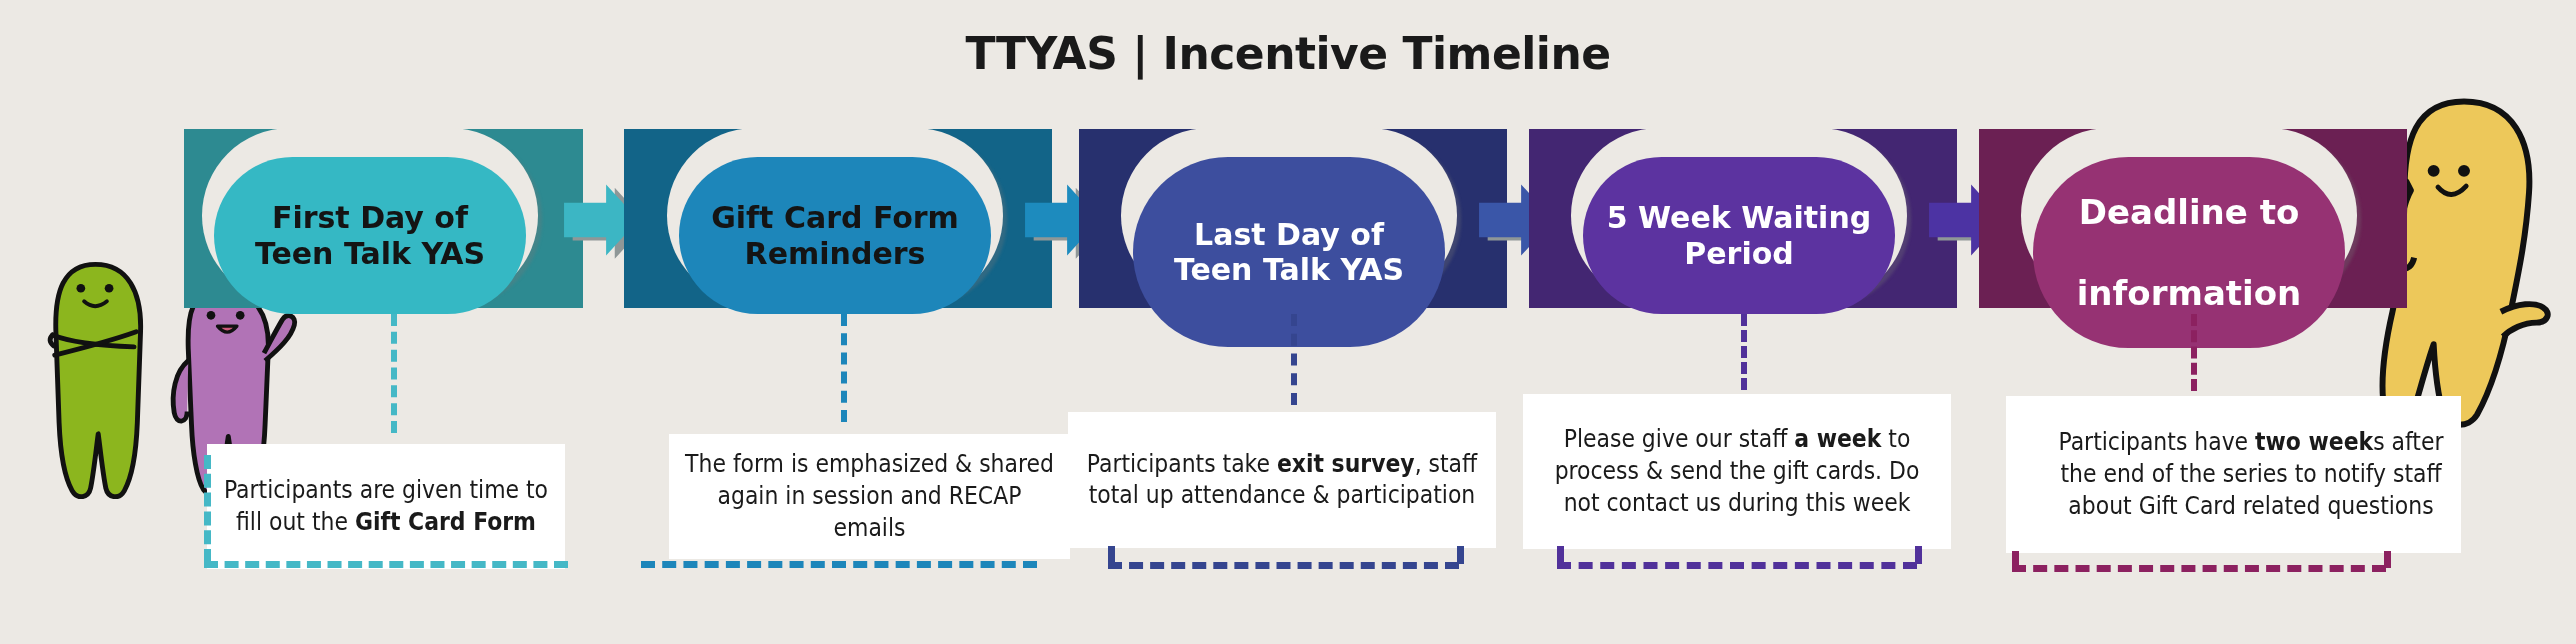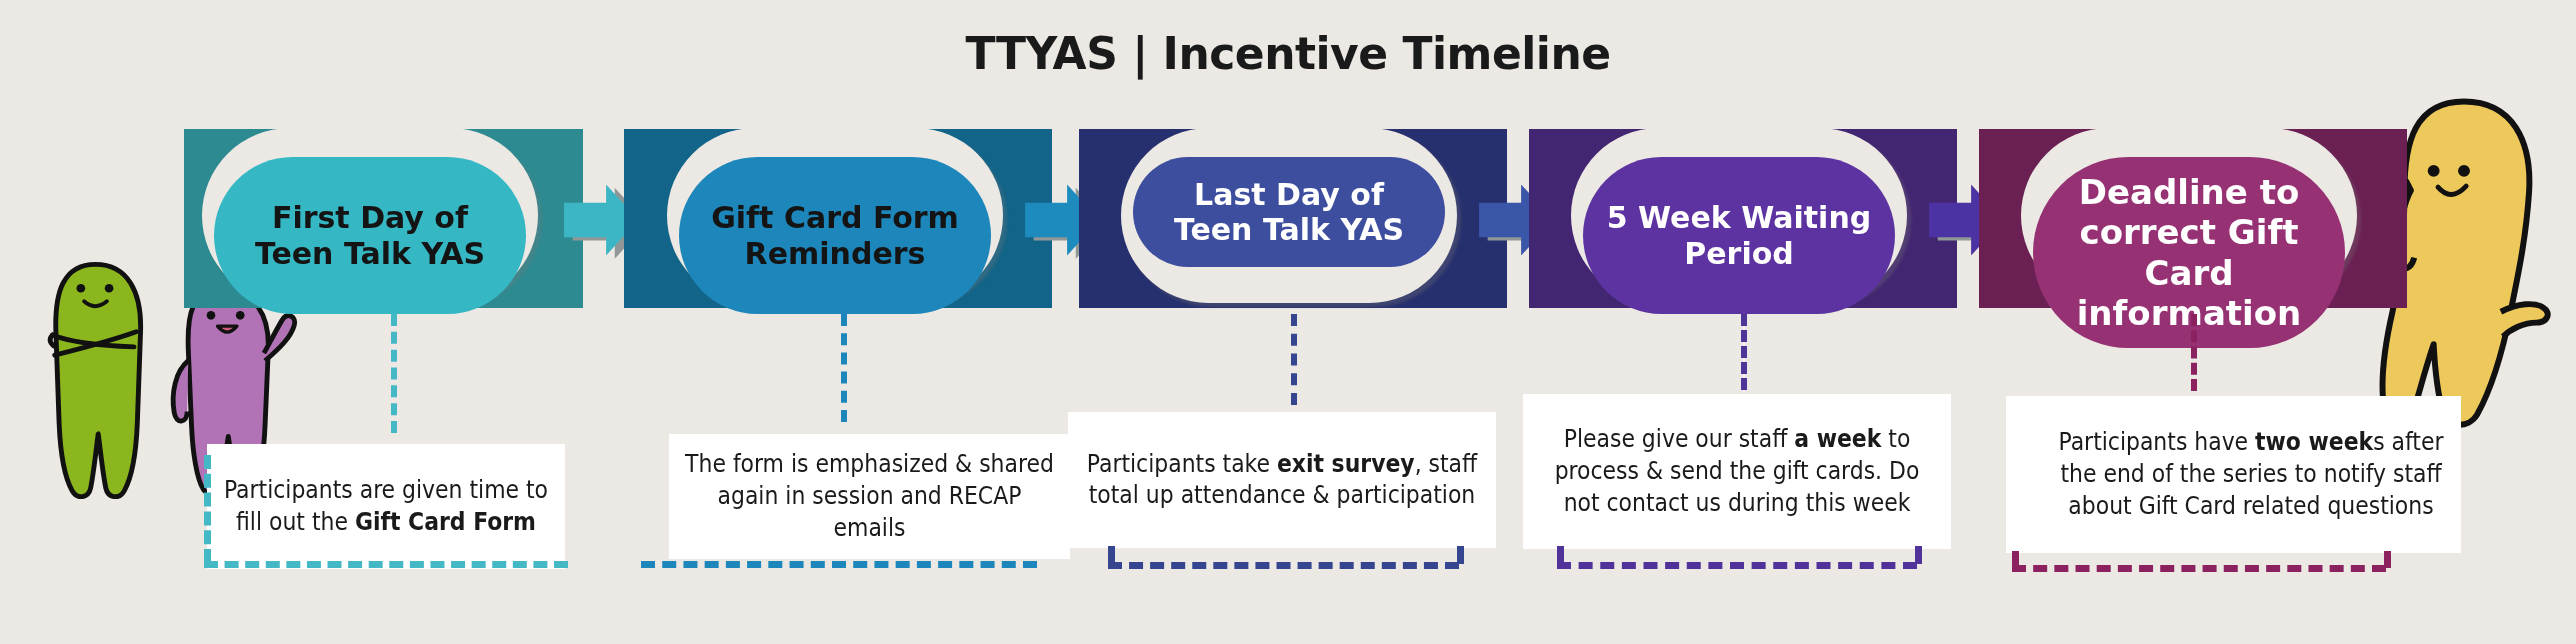--- a/index.html
+++ b/index.html
@@ -206,21 +206,21 @@
   <div class="arrow-wrap" style="left:1025px;">
     <svg viewBox="0 0 150 152">
       <path d="M8 44 L 86 44 L 86 10 L 146 76 L 86 142 L 86 108 L 8 108 Z" fill="#8F9797" transform="translate(8,6)"></path>
       <path d="M0 44 L 78 44 L 78 10 L 138 76 L 78 142 L 78 108 L 0 108 Z" fill="#1D8BBE"></path>
     </svg>
   </div>
 
   <div class="stage-band" style="left:1079px; width:428px; background:#27306E;"></div>
   <div class="pill-shadow" style="left:1125px; top:132px; width:336px; height:175px;"></div>
   <div class="pill-ring" style="left:1121px; top:128px; width:336px; height:175px;"></div>
-  <div class="pill" style="left:1133px; top:137px; width:312px; height:110px; background:#3D4E9E; color:#FFFFFF;">
+  <div class="pill" style="left:1133px; top:137px; width:312px; height:190px; background:#3D4E9E; color:#FFFFFF;">
     <span>
       <span>Last Day of</span><br>
       <span>Teen Talk YAS</span>
     </span>
   </div>
 
   <div class="arrow-wrap" style="left:1479px;">
     <svg viewBox="0 0 150 152">
       <path d="M8 44 L 86 44 L 86 10 L 146 76 L 86 142 L 86 108 L 8 108 Z" fill="#8F9797" transform="translate(8,6)"></path>
       <path d="M0 44 L 78 44 L 78 10 L 138 76 L 78 142 L 78 108 L 0 108 Z" fill="#3A56A8"></path>
@@ -243,21 +243,21 @@
       <path d="M0 44 L 78 44 L 78 10 L 138 76 L 78 142 L 78 108 L 0 108 Z" fill="#4C33A3"></path>
     </svg>
   </div>
 
   <div class="stage-band" style="left:1979px; width:428px; background:#6B2053;"></div>
   <div class="pill-shadow" style="left:2025px; top:132px; width:336px; height:175px;"></div>
   <div class="pill-ring" style="left:2021px; top:128px; width:336px; height:175px;"></div>
   <div class="pill" style="left:2033px; top:137px; width:312px; height:191px; background:#963273; color:#FFFFFF; font-size:34px;">
     <span>
       <span>Deadline to</span><br>
-      <span>correct Gift Card</span><br>
+      <br>
       <span>information</span>
     </span>
   </div>
 
   <div class="connector" style="left:391px; top:314px; height:119px; border-left-color:#45B8C6;"></div>
   <div class="connector" style="left:841px; top:314px; height:108px; border-left-color:#1D86BA;"></div>
   <div class="connector" style="left:1291px; top:314px; height:91px; border-left-color:#35458F;"></div>
   <div class="connector" style="left:1741px; top:314px; height:76px; border-left-color:#51319A;"></div>
   <div class="connector" style="left:2191px; top:314px; height:77px; border-left-color:#8C2160;"></div>
 

